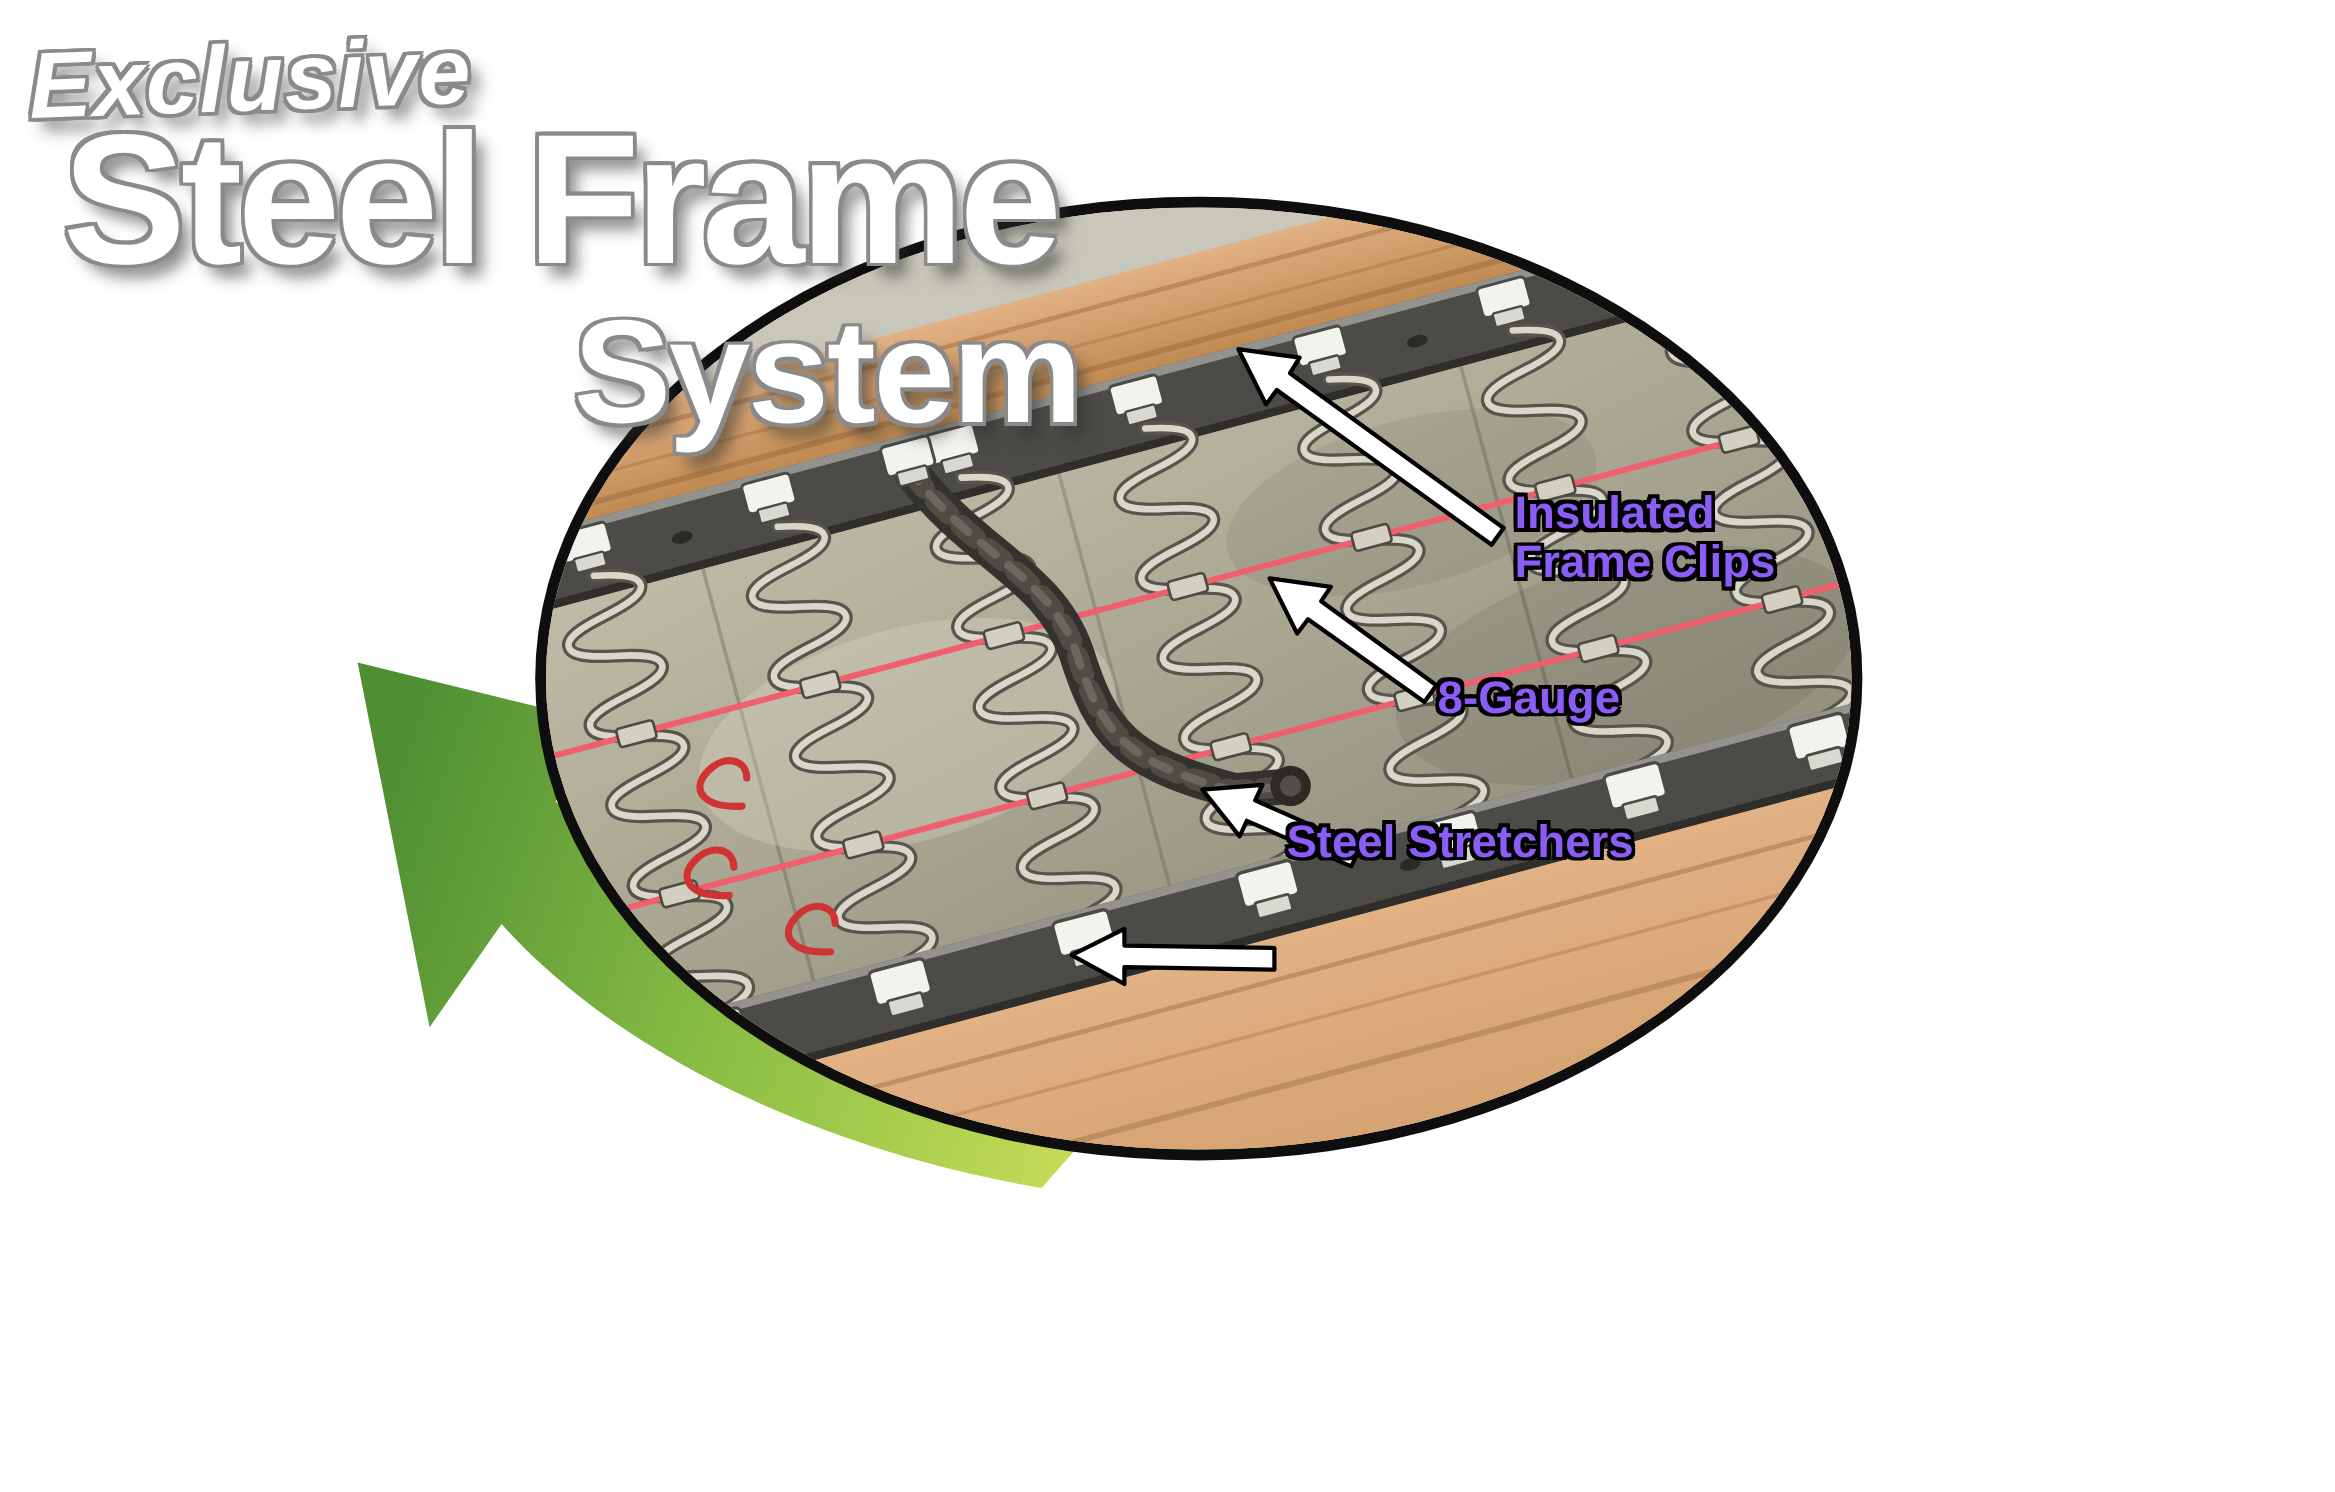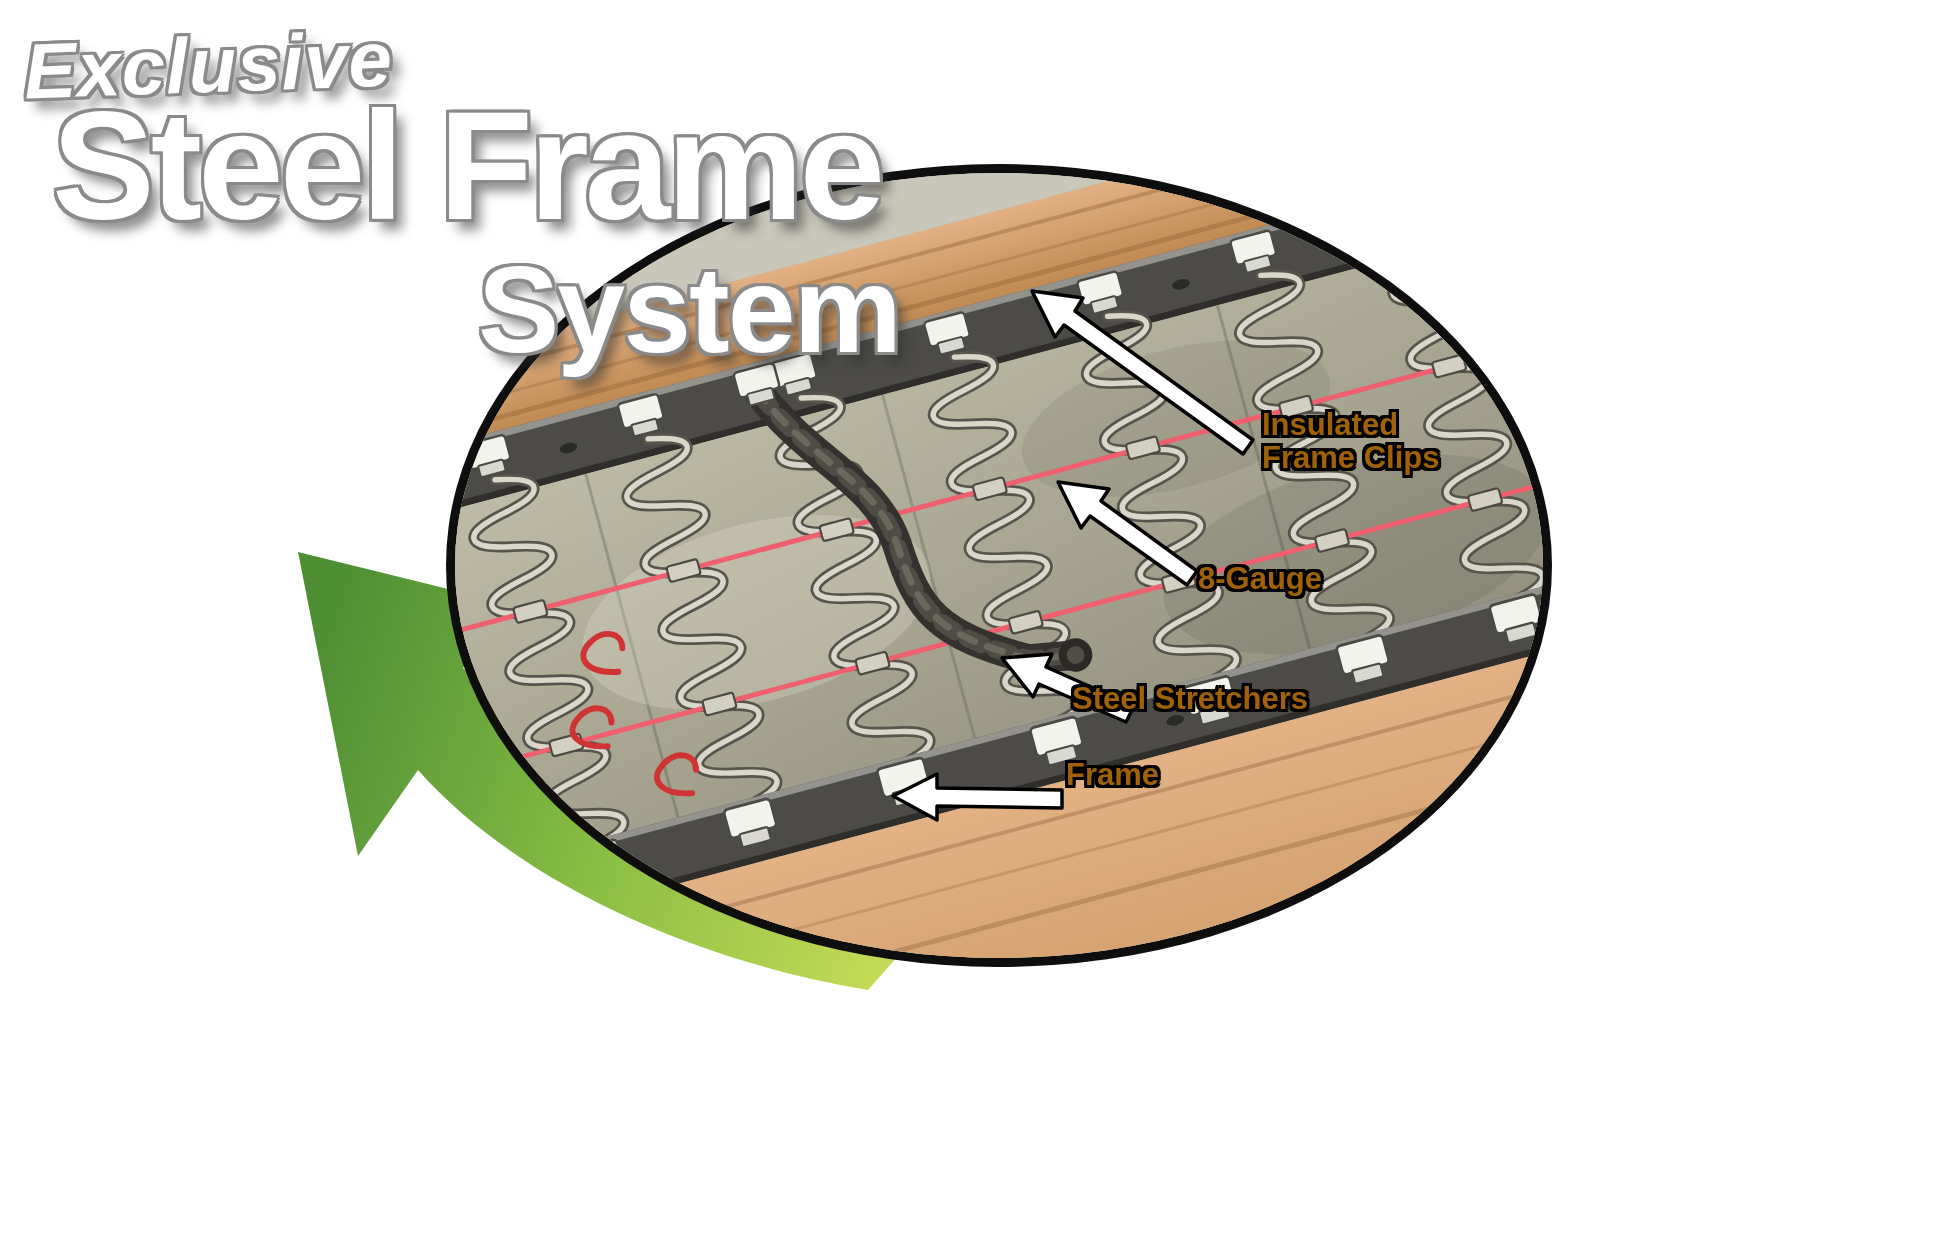--- a/index.html
+++ b/index.html
@@ -13,22 +13,22 @@
   .photo {
     position:absolute; left:446px; top:164px; width:1106px; height:803px;
     box-sizing:border-box; border:9px solid #0e0e0e; border-radius:50%;
     overflow:hidden; z-index:2; background:#b7b4a0;
   }
   .photo svg { display:block; width:100%; height:100%; }
   .overlay-layer { position:absolute; left:0; top:0; width:1946px; height:1243px; z-index:3; }
 
   
   .callout {
-    position:absolute; z-index:4; color:#a16207; font-weight:bold;
-    font-size:31px; line-height:1.08; white-space:nowrap;
+    position:absolute; z-index:4; color:#8b5cf6; font-weight:bold;
+    font-size:38px; line-height:1.08; white-space:nowrap;
     text-shadow:
       -3px -3px 0 #000, 0 -3px 0 #000, 3px -3px 0 #000,
       -3px 0 0 #000, 3px 0 0 #000,
       -3px 3px 0 #000, 0 3px 0 #000, 3px 3px 0 #000;
   }
   .callout span { display:block; }
   .c1 { left:1262px; top:408px; }
   .c2 { left:1198px; top:538px;margin-top:24px; }
   .c3 { left:1072px; top:682px; }
   .c4 { left:1066px; top:758px; }
@@ -236,20 +236,19 @@
     <span>Frame Clips</span>
   </div>
   <div class="callout c2">
     <span>8-Gauge</span>
   </div>
   <div class="callout c3">
     <span>Steel Stretchers</span>
     <span></span>
   </div>
   <div class="callout c4">
-    <span>Frame</span>
   </div>
 
   <div class="headline kicker outline-gray">Exclusive</div>
   <div class="headline main outline-gray">Steel Frame</div>
   <div class="headline sub outline-gray">System</div>
 
 </div>
 
 </body></html>

